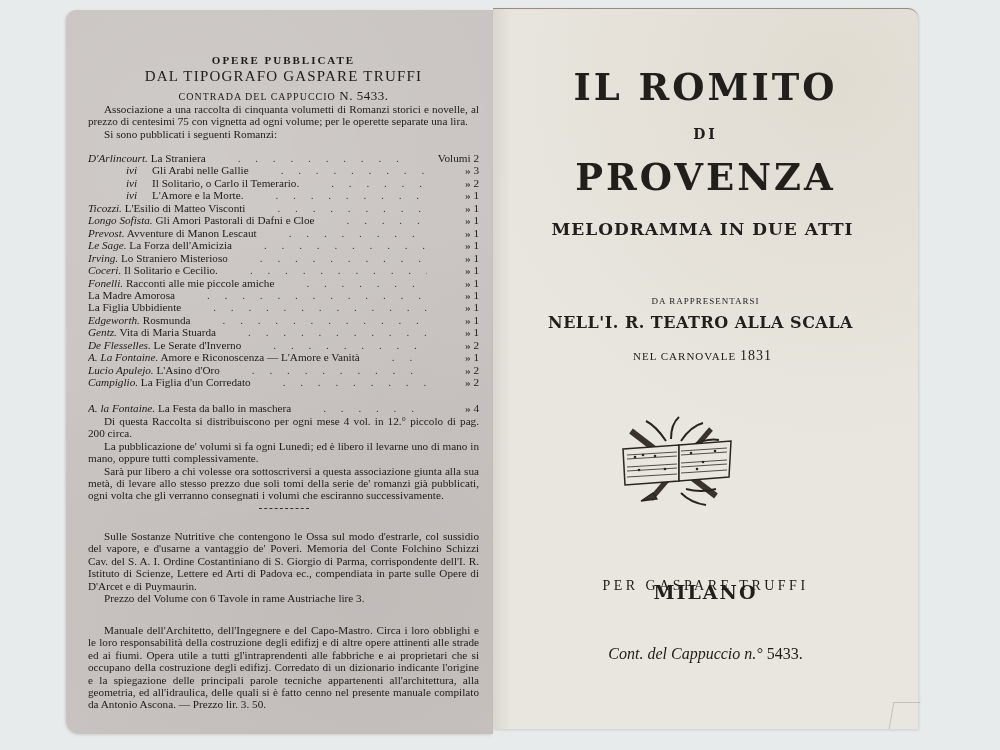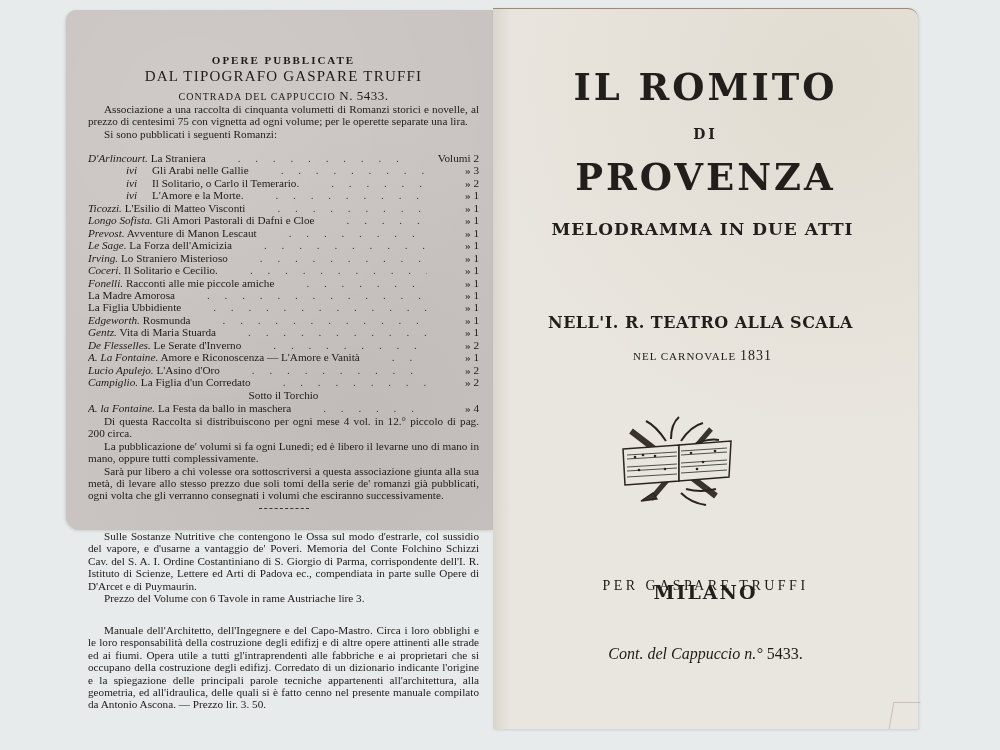--- a/index.html
+++ b/index.html
@@ -3,21 +3,21 @@
 <meta charset="utf-8">
 <style>
   html, body { margin:0; padding:0; }
   body {
     width:1000px; height:750px; overflow:hidden; position:relative;
     background:#e7ebeb;
     font-family:"Liberation Serif", "DejaVu Serif", serif;
     color:#1e1b18;
   }
   .page-left {
-    position:absolute; left:66px; top:10px; width:427px; height:520px;
+    position:absolute; left:66px; top:10px; width:427px; height:724px;
     background:#c9c4c1;
     background-image:
       radial-gradient(circle at 30% 20%, rgba(255,255,255,0.10), transparent 60%),
       radial-gradient(circle at 70% 80%, rgba(120,110,105,0.10), transparent 60%);
     border-radius:10px 0 0 14px;
     box-shadow: -1px 1px 3px rgba(0,0,0,0.12);
   }
   .page-right {
     position:absolute; left:493px; top:8px; width:425px; height:720px;
     background:#e9e6df;
@@ -170,21 +170,20 @@
         <span class="dots">. . . . . . . . . . . . . . . . . . . . . . . . . . . . . . . .</span>
         <span class="v"><span>» 2</span></span>
       </div>
       <div class="row">
         <span class="t"><i>Campiglio.</i> <span>La Figlia d'un Corredato</span></span>
         <span class="dots">. . . . . . . . . . . . . . . . . . . . . . . . . . . . . . . .</span>
         <span class="v"><span>» 2</span></span>
       </div>
     </div>
 
-  <div class="lp c" style="top:379px; font-size:11.2px;">Sotto il Torchio</div>
   <div class="lp list" style="top:392px;" id="inpress">
       <div class="row">
         <span class="t"><i>A. la Fontaine.</i> <span>La Festa da ballo in maschera</span></span>
         <span class="dots">. . . . . . . . . . . . . . . . . . . . . . . . . . . . . . . .</span>
         <span class="v"><span>» 4</span></span>
       </div>
     </div>
 
   <div class="lp para" style="top:405px;">
     <p>Di questa Raccolta si distribuiscono per ogni mese 4 vol. in 12.° piccolo di pag. 200 circa.</p>
@@ -201,20 +200,21 @@
   <div class="lp para" style="top:614px;">
     <p>Manuale dell'Architetto, dell'Ingegnere e del Capo-Mastro. Circa i loro obblighi e le loro responsabilità della costruzione degli edifizj e di altre opere attinenti alle strade ed ai fiumi. Opera utile a tutti gl'intraprendenti alle fabbriche e ai proprietari che si occupano della costruzione degli edifizj. Corredato di un dizionario indicante l'origine e la spiegazione delle principali parole tecniche appartenenti all'architettura, alla geometria, ed all'idraulica, delle quali si è fatto cenno nel presente manuale compilato da Antonio Ascona. — Prezzo lir. 3. 50.</p>
   </div>
 </div>
 
 <div class="page-right">
   <div class="rp title-big t1">IL ROMITO</div>
   <div class="rp title-big t2">DI</div>
   <div class="rp title-big t3">PROVENZA</div>
   <div class="rp title-big t4">MELODRAMMA IN DUE ATTI</div>
+  <div class="rp t5">DA RAPPRESENTARSI</div>
   <div class="rp title-big t6">NELL'I. R. TEATRO ALLA SCALA</div>
   <div class="rp t7">
     <span>NEL CARNOVALE</span>
     <span class="yr">1831</span>
   </div>
 
   <svg class="vignette" viewBox="0 0 130 100">
     <g stroke="#2a2420" fill="none" stroke-width="1.3">
       <path d="M20 20 L105 85" stroke-width="6" stroke="#3a322c"></path>
       <path d="M100 18 L40 88" stroke-width="5" stroke="#3a322c"></path>

